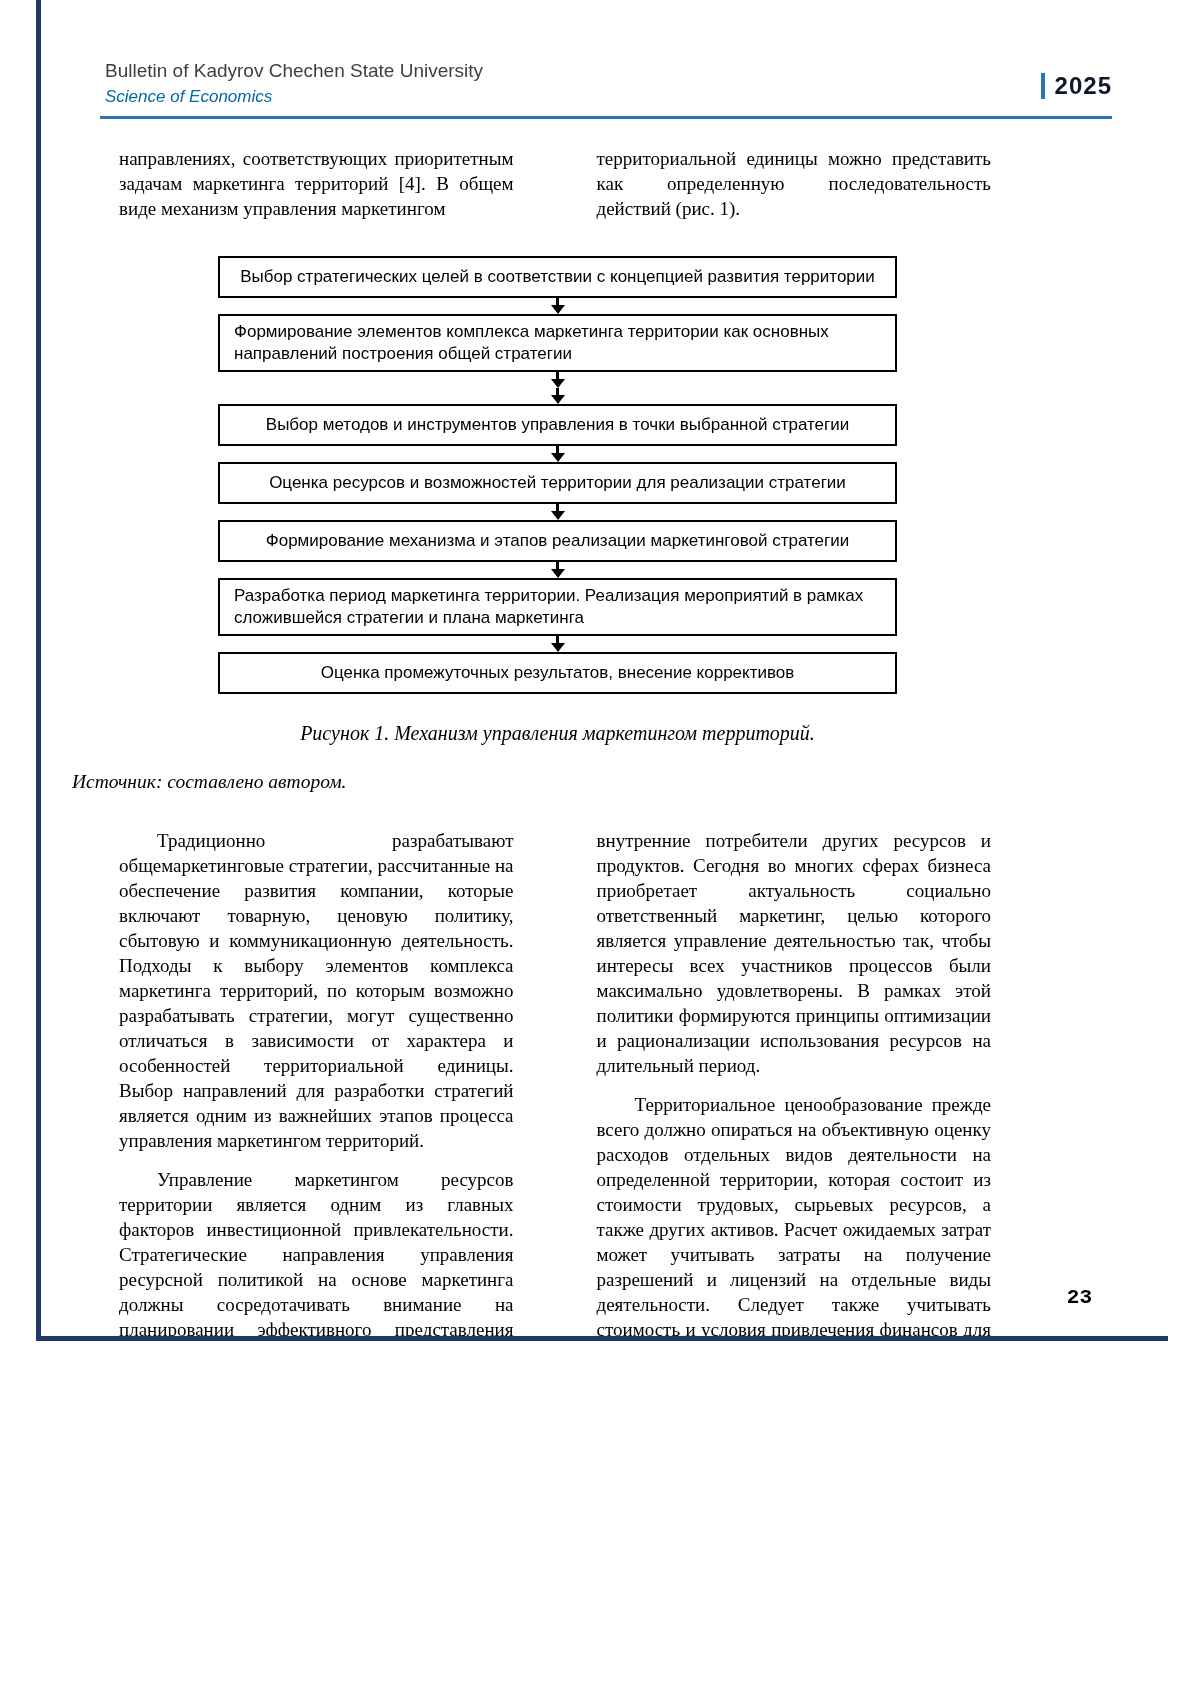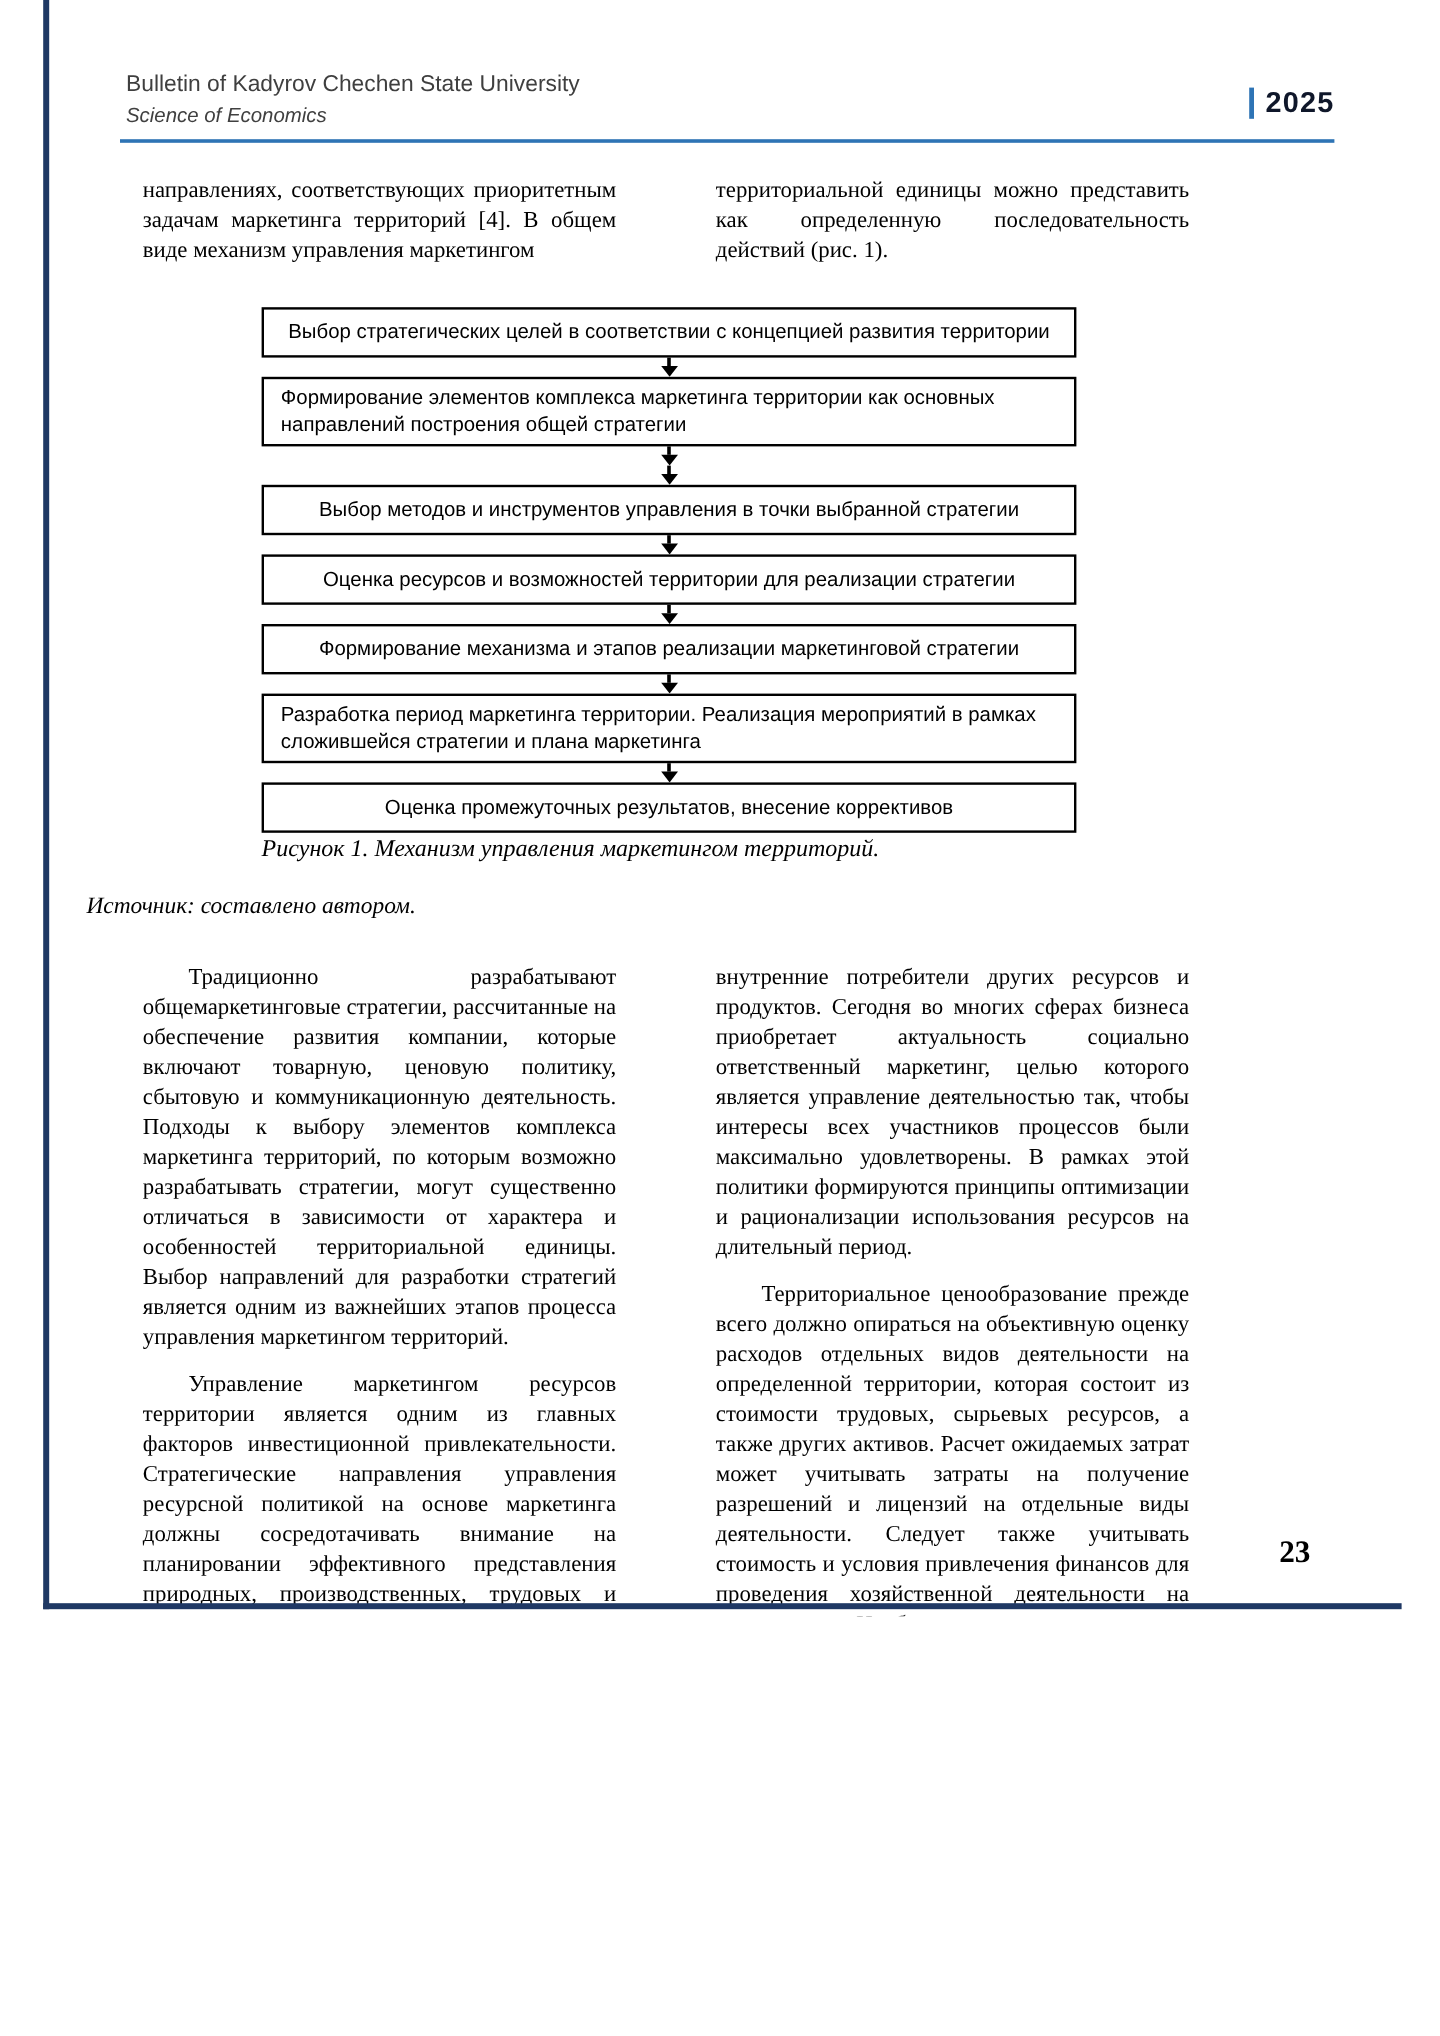--- a/index.html
+++ b/index.html
@@ -44,21 +44,21 @@
     font-family: "Liberation Sans", sans-serif;
   }
   .journal-title {
     font-size: 19px;
     color: #3f3f3f;
     line-height: 1.2;
   }
   .journal-subtitle {
     font-size: 17px;
     font-style: italic;
-    color: #404040;
+    color: #0369a1;
     margin-top: 4px;
   }
   .header-year {
     display: flex;
     align-items: center;
     gap: 10px;
     margin-top: 12px;
   }
   .year-bar {
     display: inline-block;
@@ -130,37 +130,38 @@
     background: #000000;
   }
   .fc-arrow-head {
     width: 0;
     height: 0;
     border-left: 7px solid transparent;
     border-right: 7px solid transparent;
     border-top: 9px solid #000000;
   }
   .fig-caption {
-    margin-top: 2px;
+    margin-top: 28px;
+    text-align: center;
     font-family: "Liberation Serif", serif;
     font-style: italic;
     font-size: 20px;
   }
   .source-line {
     margin: 26px 0 0 72px;
     font-style: italic;
     font-size: 19.5px;
   }
   .body-text { margin-top: 21px; }
   .page-number {
     position: absolute;
     right: 108px;
     bottom: 38px;
-    font-family: Liberation Serif, serif;
-    font-size: 26px;
+    font-family: Liberation Mono, monospace;
+    font-size: 21px;
     font-weight: bold;
     color: #000000;
   }
 </style>
 </head>
 <body>
 
 <div class="page">
 
   <div class="edge-left"></div>

